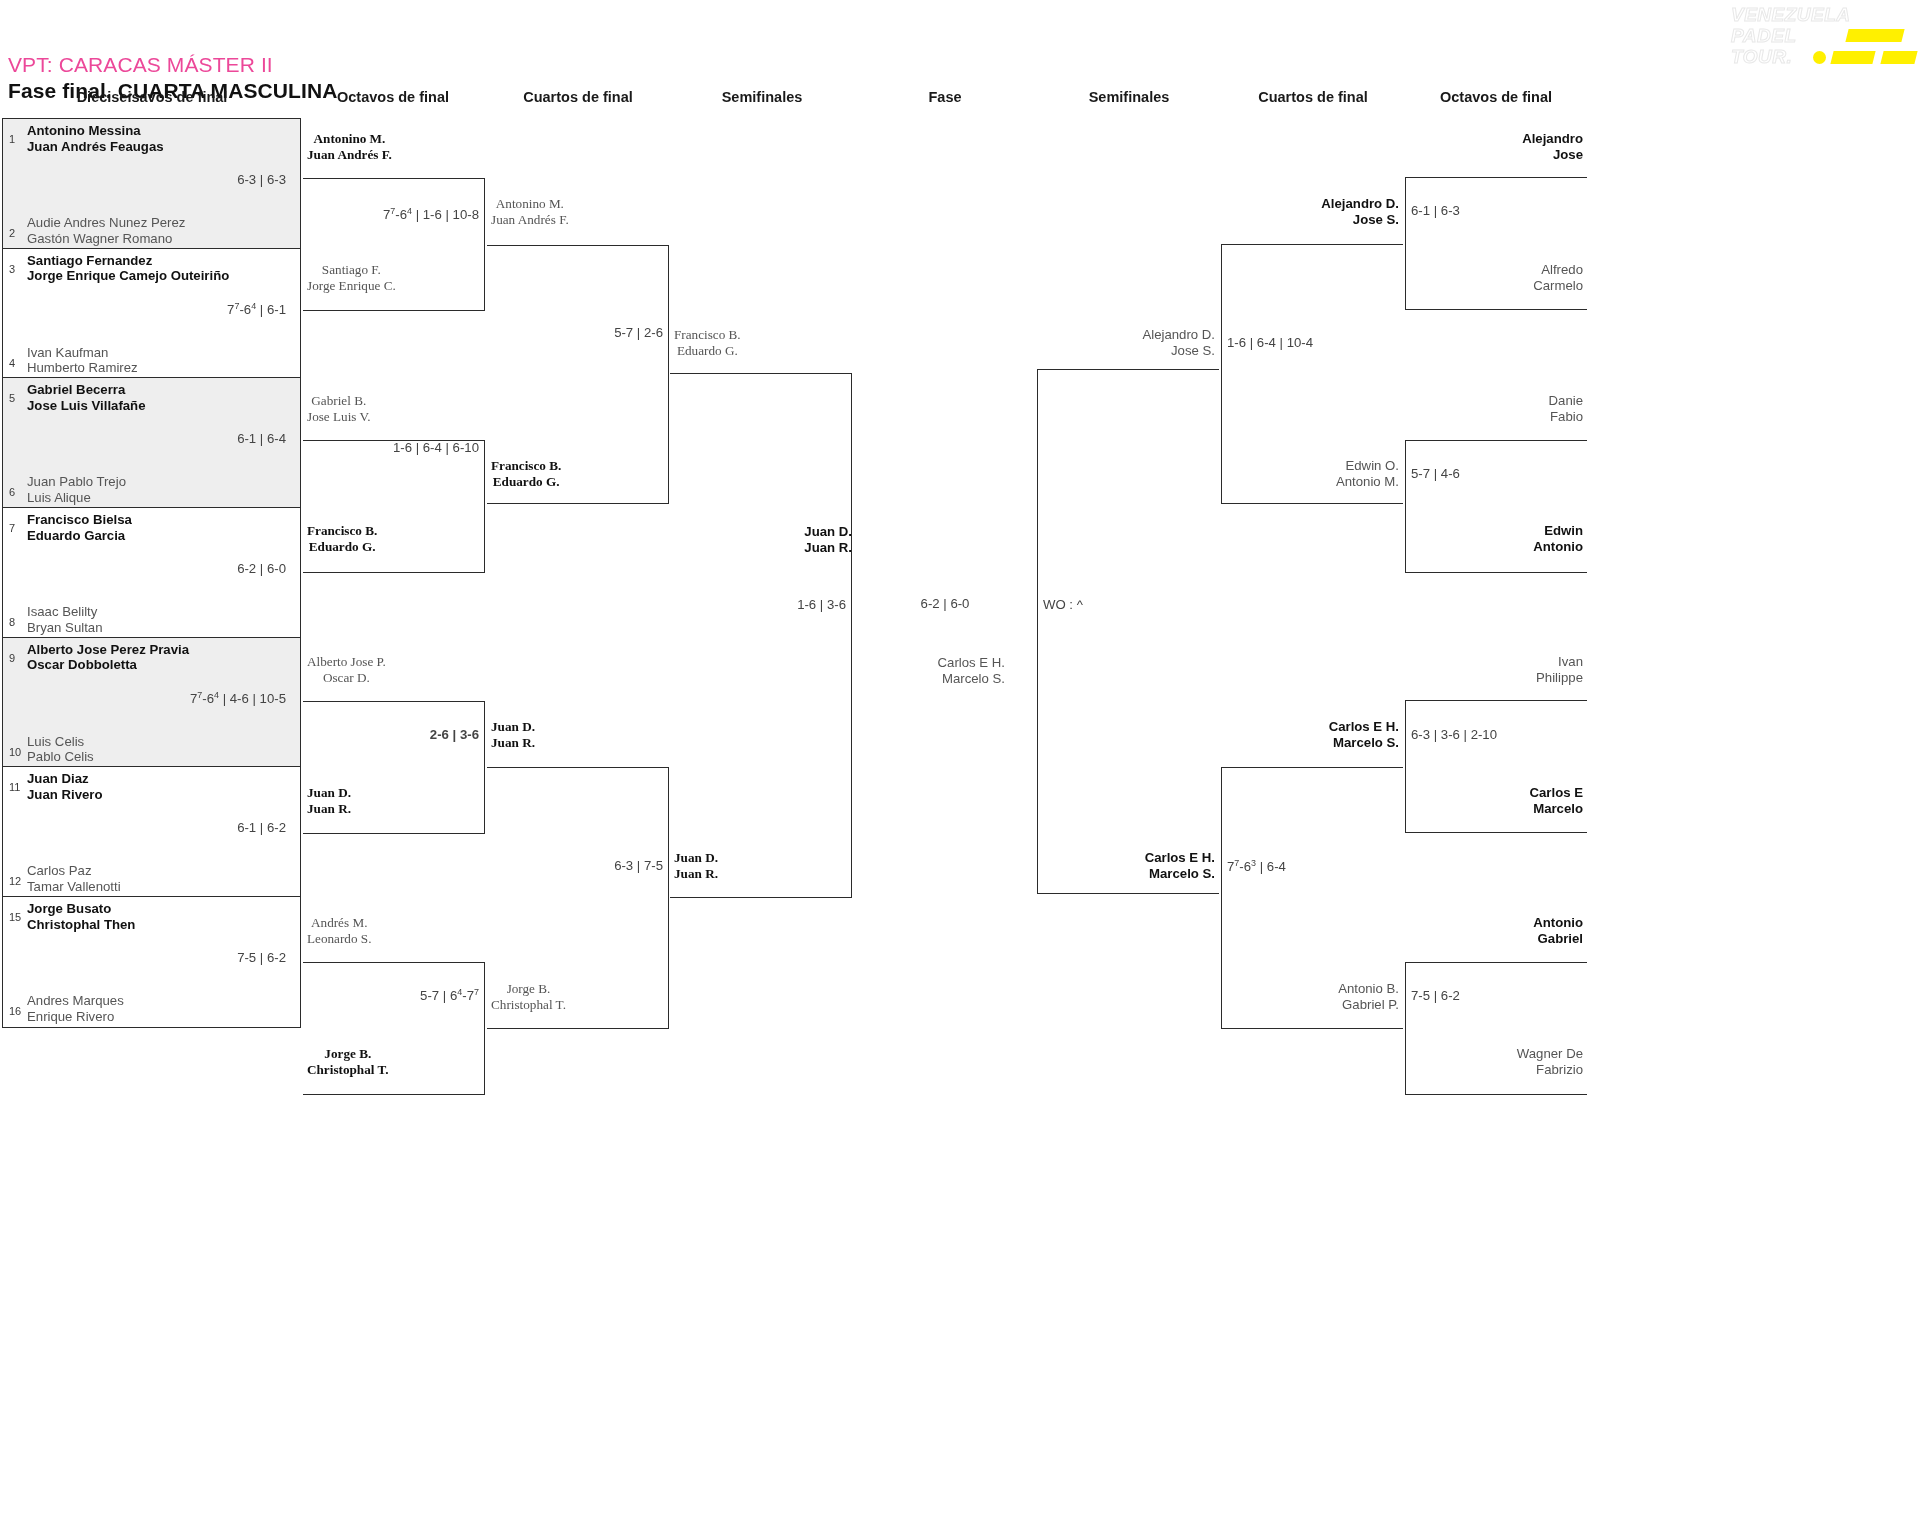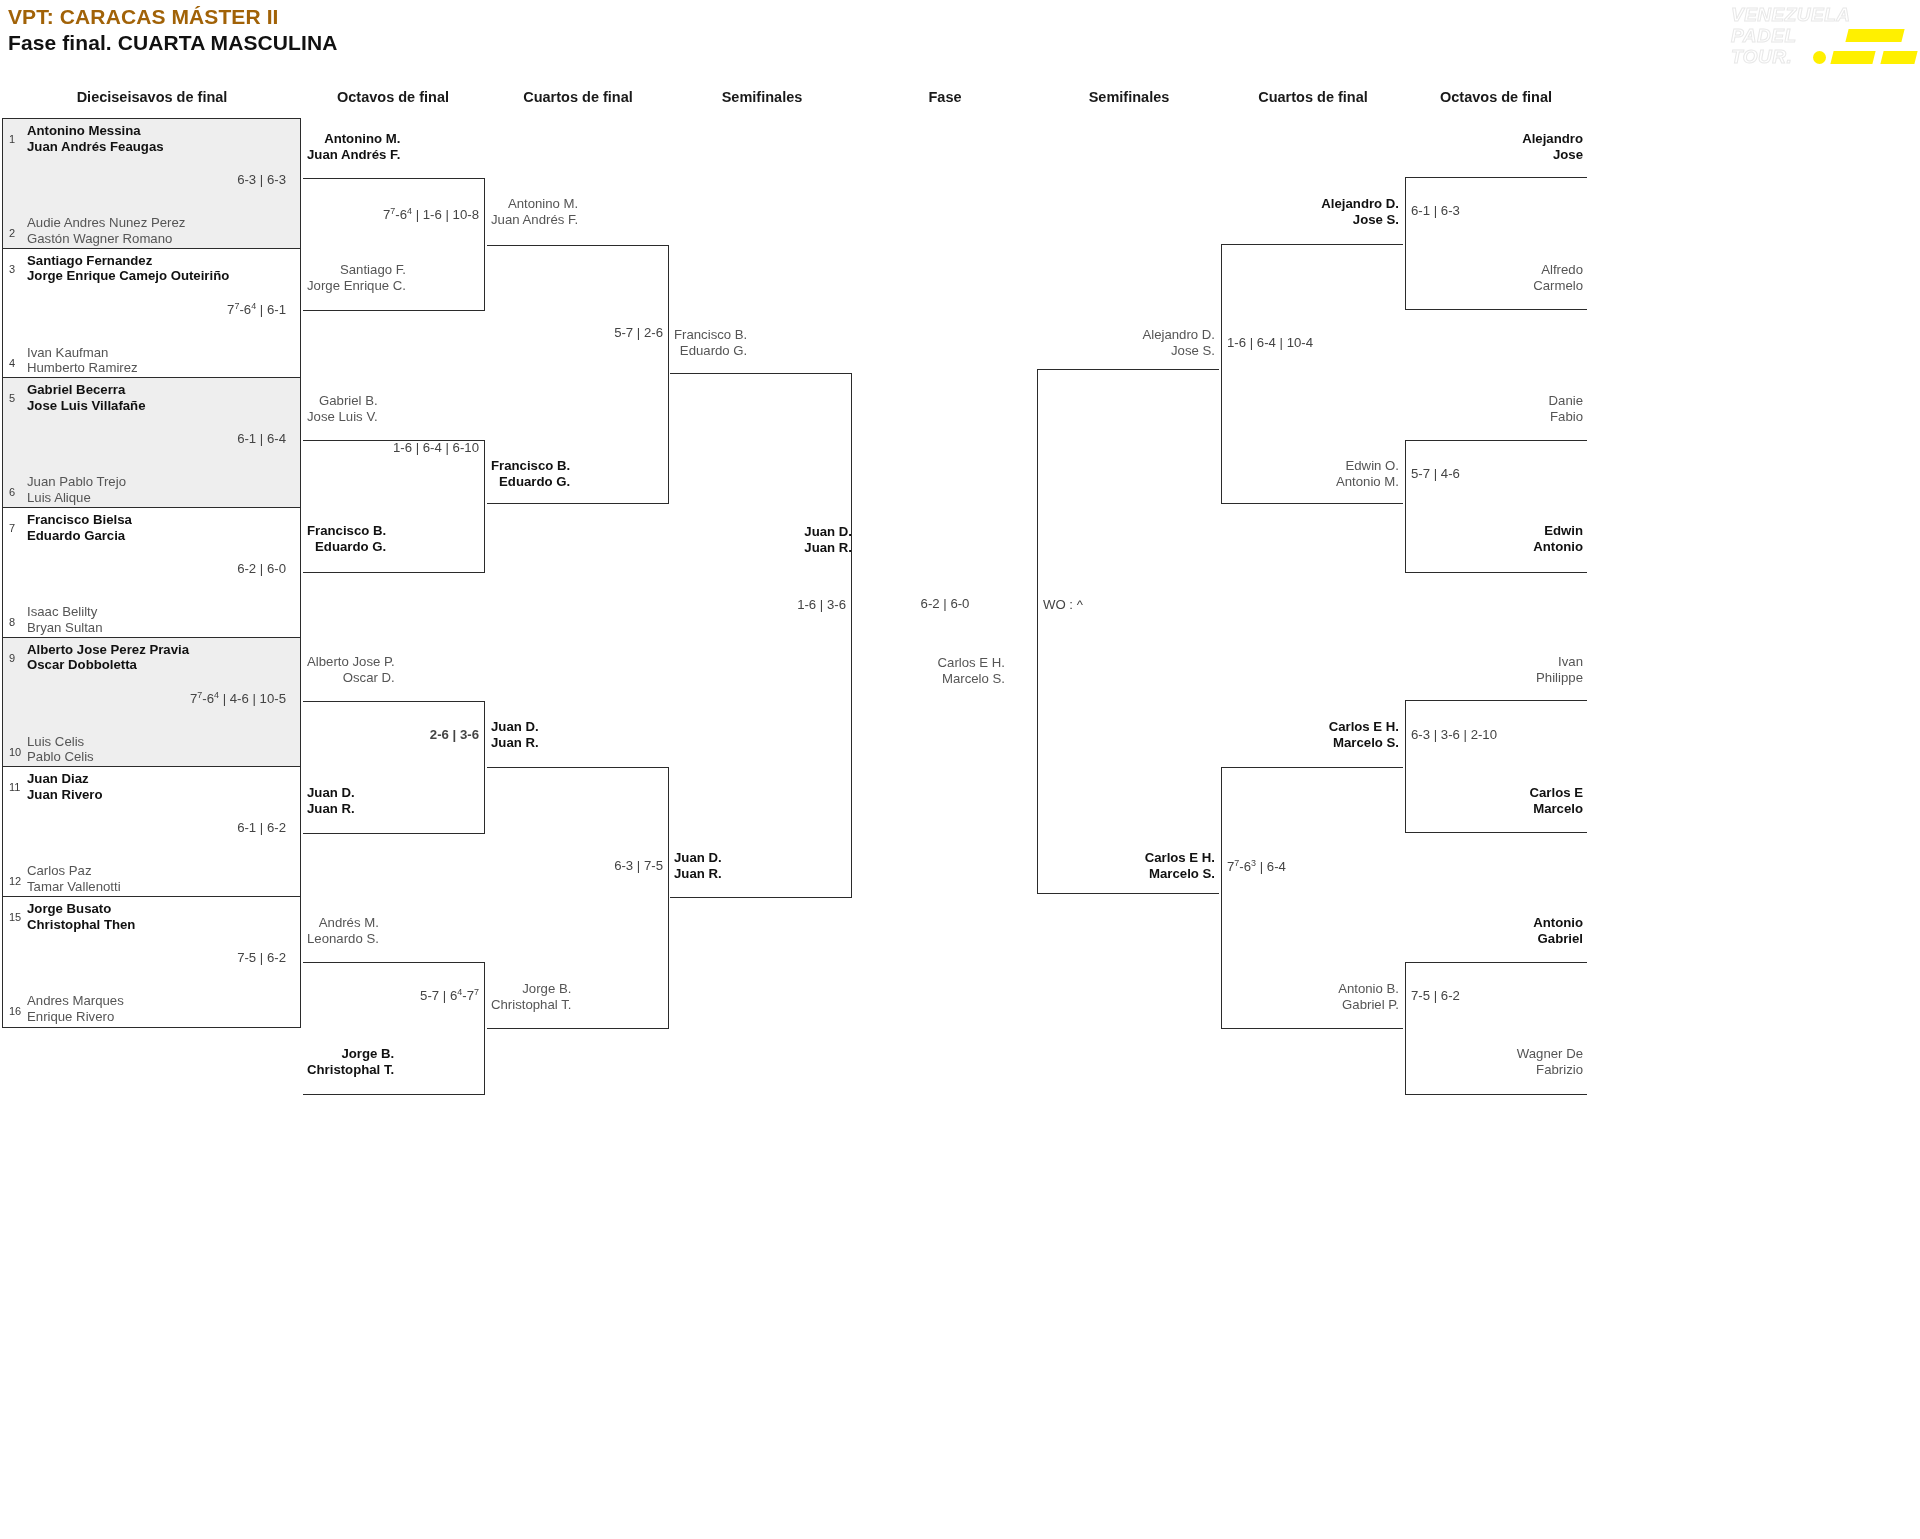--- a/index.html
+++ b/index.html
@@ -5,21 +5,21 @@
   html,body{margin:0;padding:0;background:#ffffff;}
   body{
     width:1920px;height:1539px;position:relative;overflow:hidden;
     font-family:"Liberation Sans","DejaVu Sans",sans-serif;
     color:#1a1a1a;
     -webkit-font-smoothing:antialiased;
   }
 
   
   #header{position:absolute;left:8px;top:4px;}
-  #title-line1{font-size:21px;font-weight:700;letter-spacing:.1px;line-height:26px;color:#a16207;}
+  #title-line1{font-size:21px;font-weight:400;letter-spacing:.1px;line-height:26px;color:#ec4899;margin-top:48px;}
   #title-line2{font-size:21px;font-weight:700;letter-spacing:.1px;line-height:26px;color:#111;}
 
   
   #logo{position:absolute;right:10px;top:4px;width:185px;height:72px;}
   .logo-word{
     position:absolute;font-style:italic;font-weight:800;letter-spacing:.5px;
     color:transparent;-webkit-text-stroke:1px #e8e8e8;
     text-shadow:0 0 0 transparent;
   }
   #logo-w1{left:6px;top:0px;font-size:19px;}
@@ -57,21 +57,21 @@
   }
   sup{font-size:.68em;vertical-align:super;line-height:0;}
 
   
   .bx{position:absolute;box-sizing:border-box;border:1px solid #2b2b2b;}
   .bx.noR{border-right:none;}
   .bx.noL{border-left:none;}
 
   
   .nm{position:absolute;font-size:13.2px;line-height:15.8px;white-space:nowrap;}
-  .nm.L{text-align:right;}
+  .nm.L{text-align:center;font-family:Liberation Serif, serif;}
   .nm.R{text-align:right;}
   .nm .ln{display:block;}
   .sc{position:absolute;font-size:13.2px;color:#444;white-space:nowrap;}
 </style>
 </head>
 <body>
 
 <div id="header">
   <div id="title-line1">VPT: CARACAS MÁSTER II</div>
   <div id="title-line2">Fase final. CUARTA MASCULINA</div>

